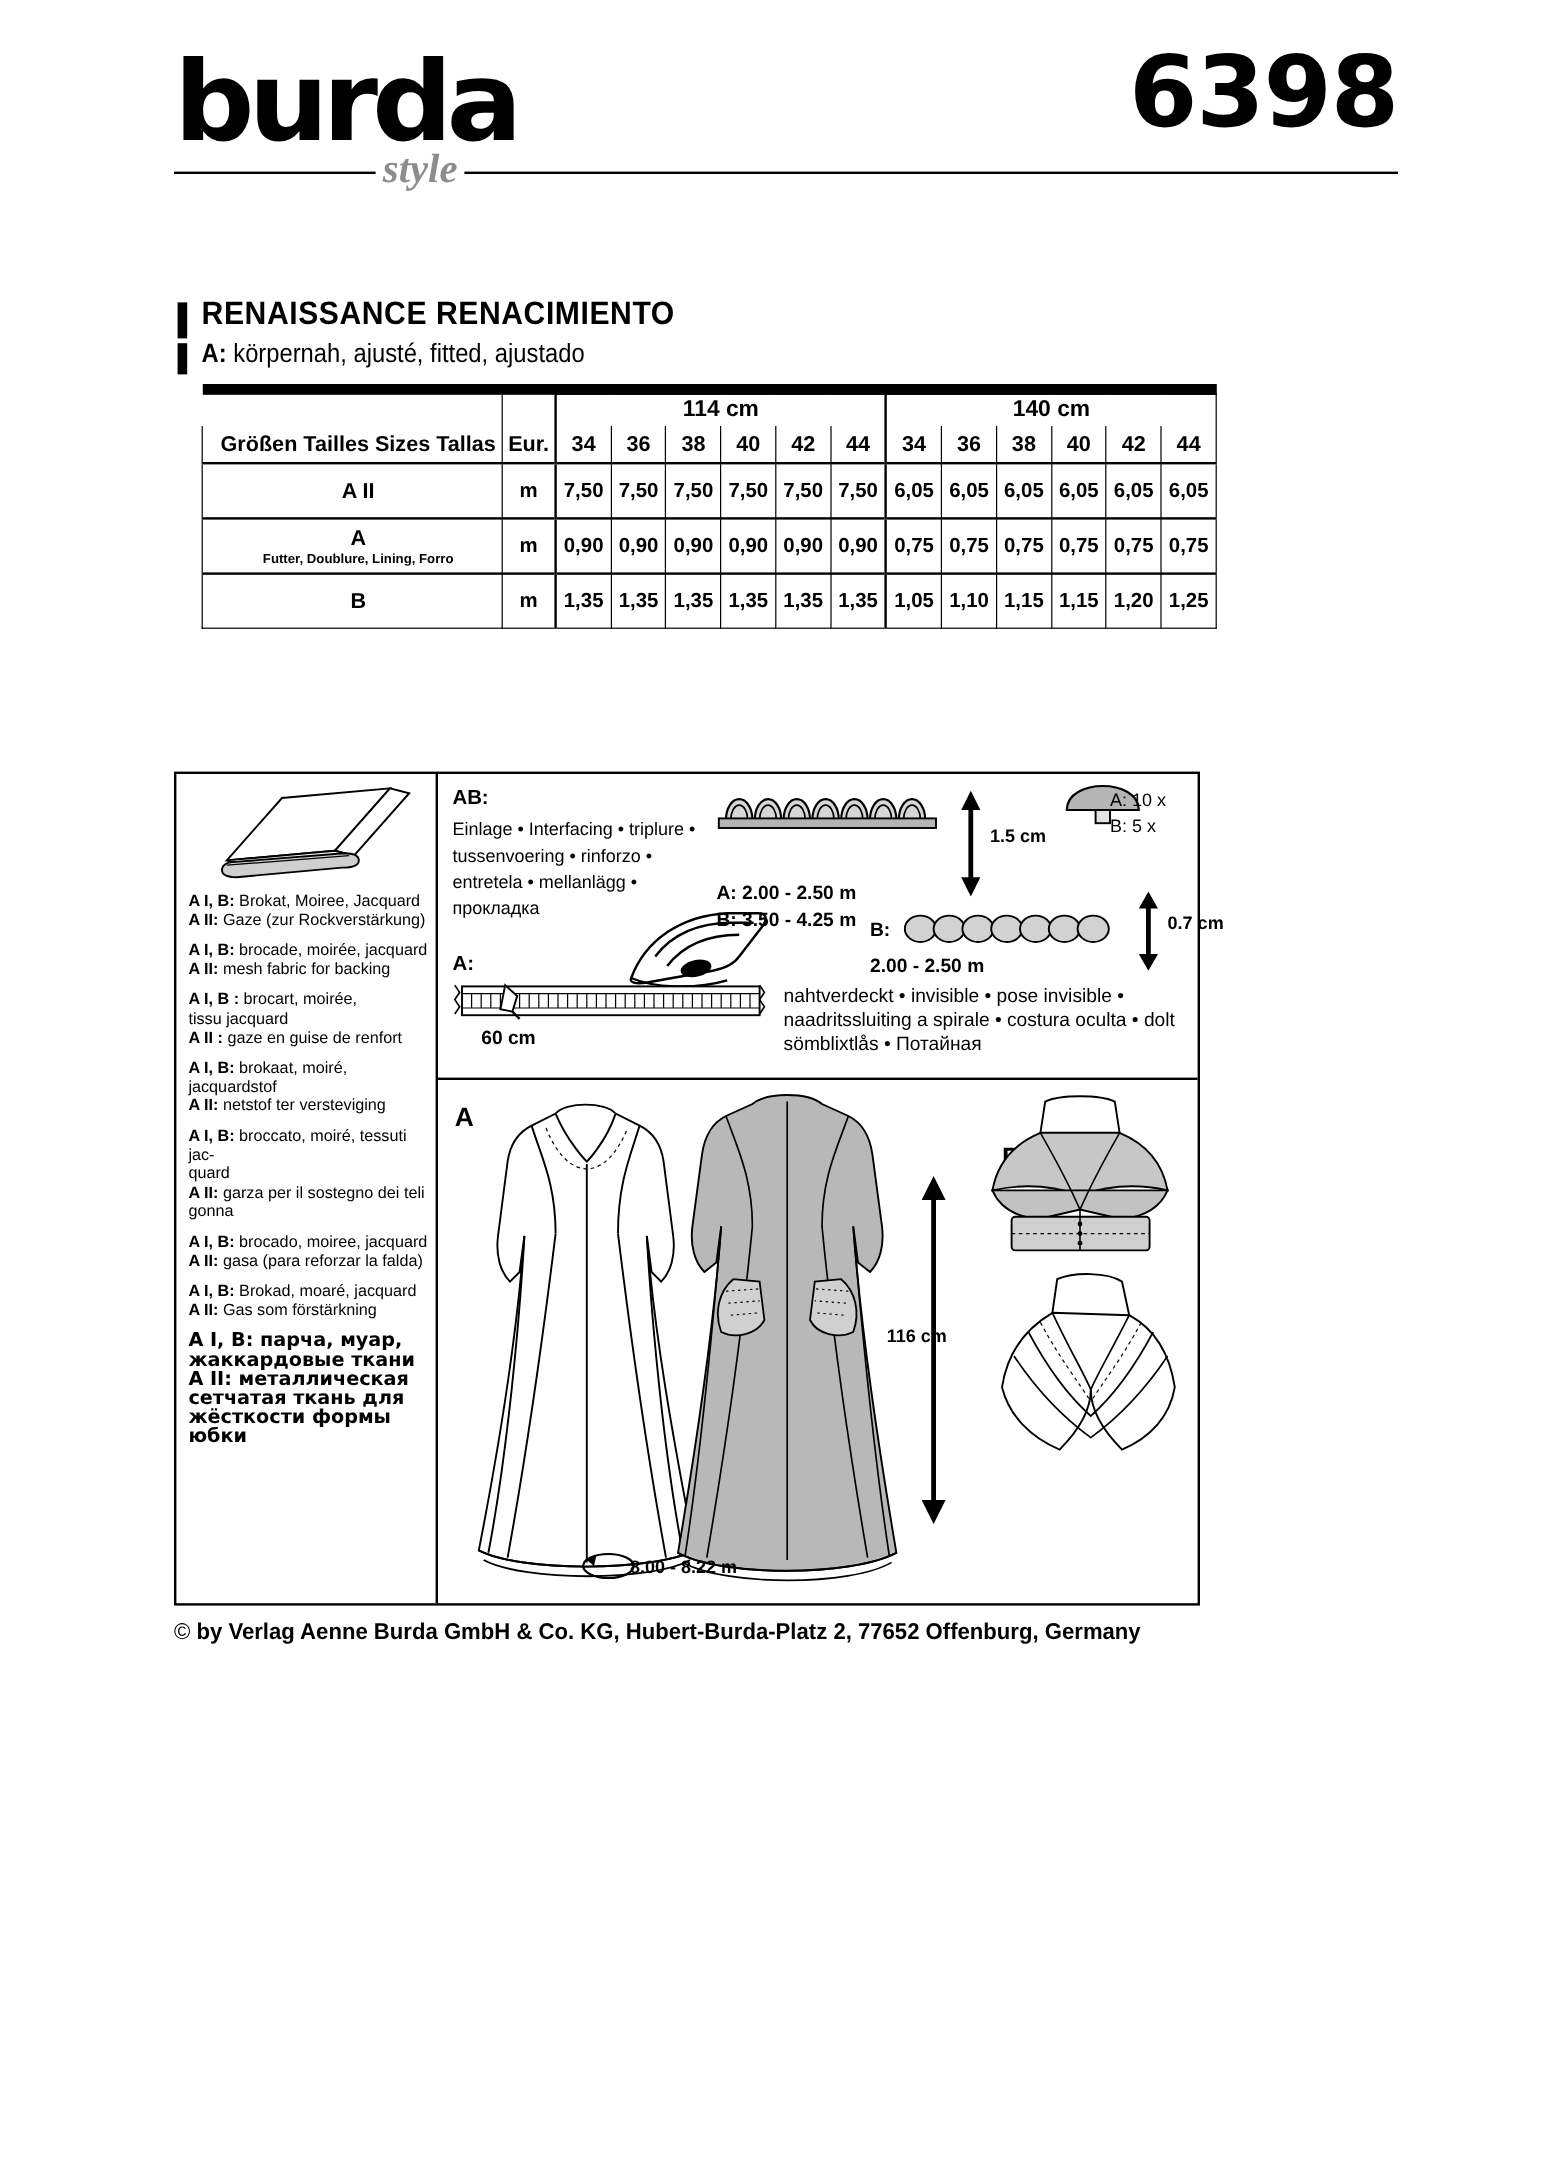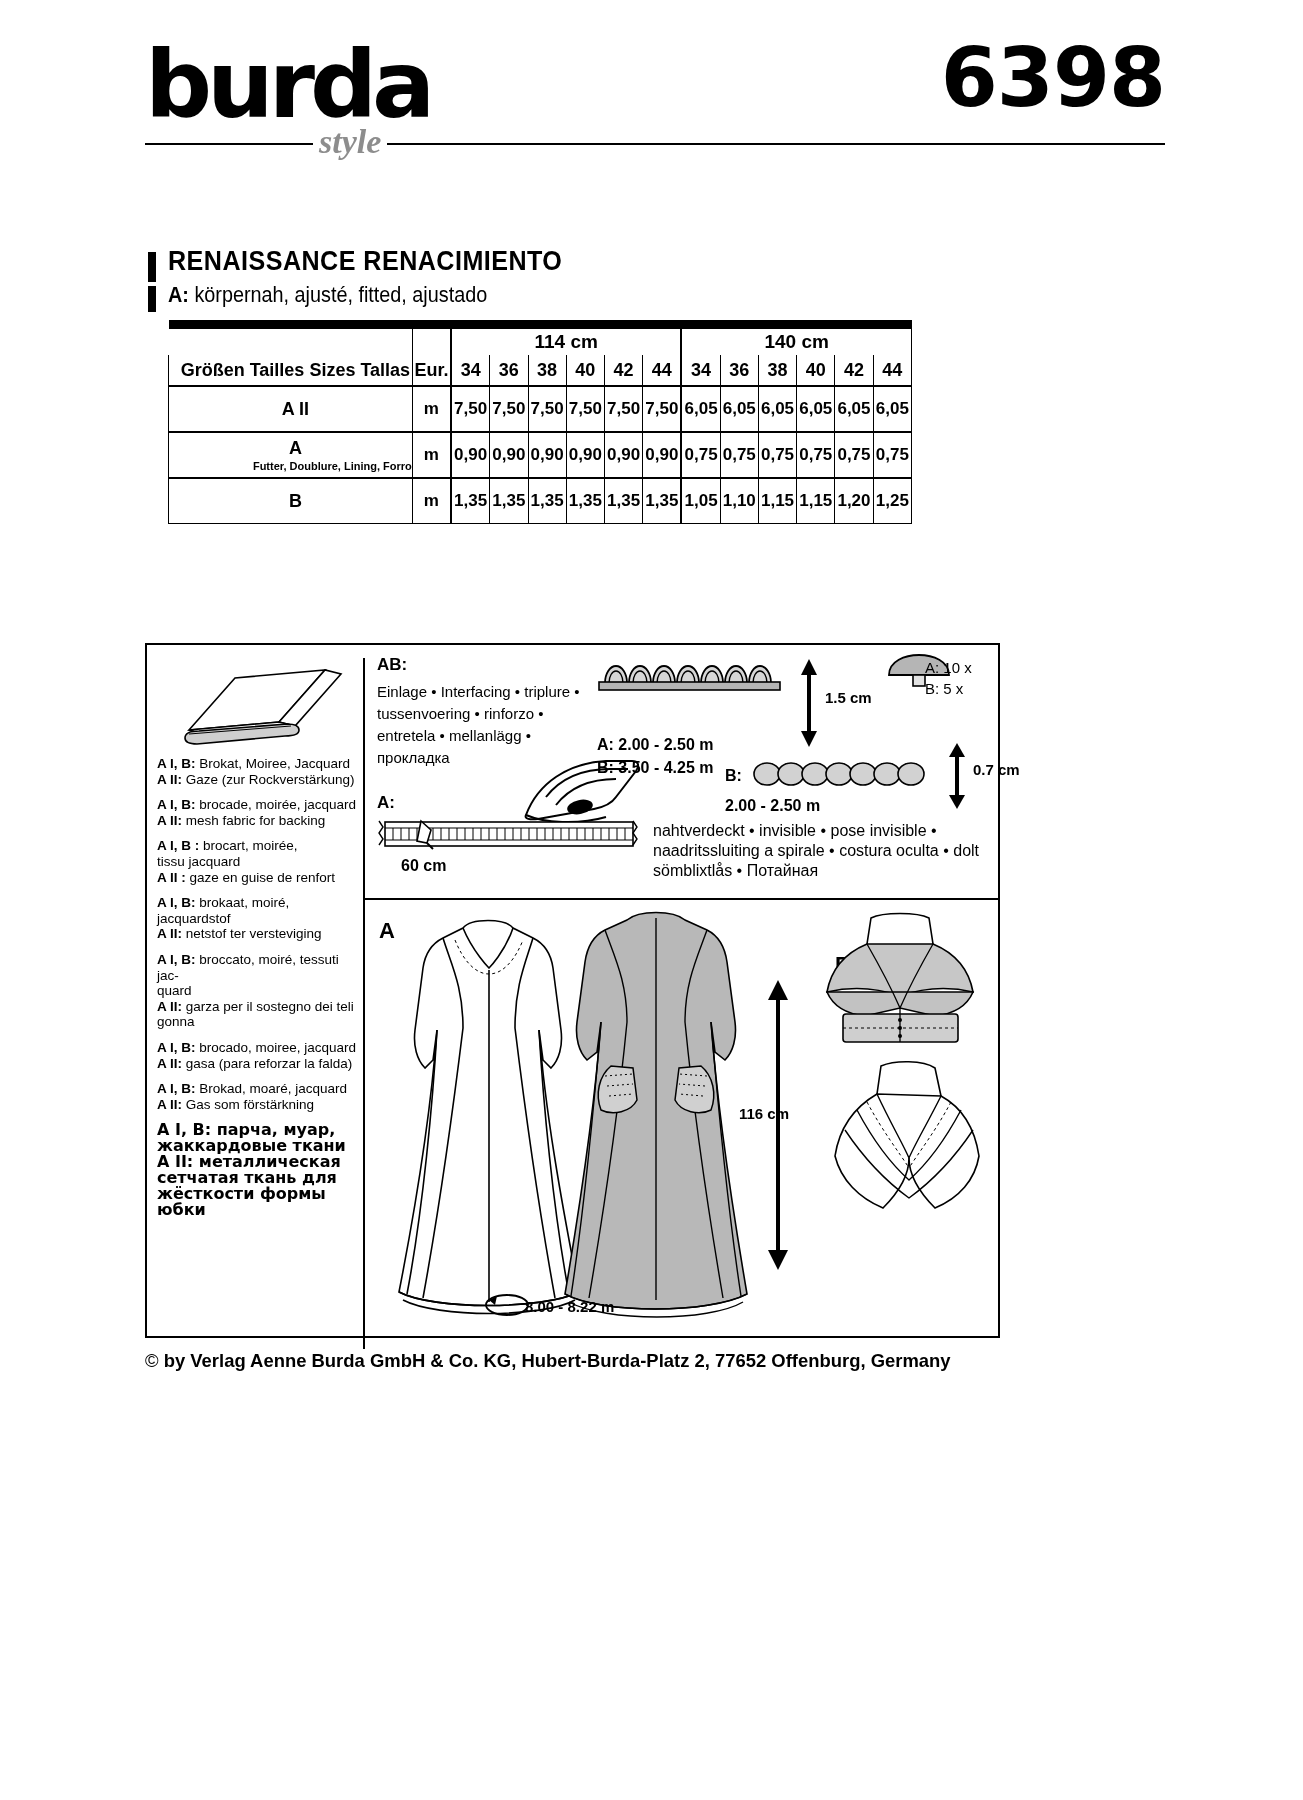--- a/index.html
+++ b/index.html
@@ -54,21 +54,21 @@
   .title-sub-bar{position:absolute;left:0;top:40px;width:8px;height:26px;background:#000;}
   .title-sub{
     position:absolute;left:20px;top:36px;
     font-size:22px;
     transform:scaleX(0.9);transform-origin:left top;white-space:nowrap;
   }
   .title-sub b{font-weight:bold;}
 
   
   .tbl{
-    position:absolute;left:168px;top:320px;width:744px;
+    position:absolute;left:168px;top:320px;width:846px;
     border-collapse:collapse;
     font-size:17px;
     transform:scaleX(1);
   }
   .tbl td,.tbl th{
     border:1px solid #000;
     padding:0;
     text-align:center;
     vertical-align:middle;
     font-weight:bold;
@@ -76,36 +76,36 @@
   }
   .tbl .topstrip td{height:8px;background:#000;border:0;padding:0;}
   .tbl tr.hdr1 td{height:26px;font-size:19px;border-bottom:none;}
   .tbl tr.hdr2 td{height:30px;font-size:18px;border-top:none;}
   .cell-blank{border-left:none !important;border-top:none !important;}
   .label-cell{
     text-align:left;padding-left:10px !important;
     font-size:18px;white-space:nowrap;
   }
   .label-cell .sub{
-    display:block;font-size:11px;font-weight:bold;letter-spacing:0px;margin-top:1px;text-align:right;
+    display:block;font-size:11px;font-weight:bold;letter-spacing:0px;margin-top:1px;
   }
   .row-data td{height:44px;}
   .thickline{border-bottom:2px solid #000 !important;}
   .vsep{border-left:2px solid #000 !important;}
   .numcell{font-size:17px;}
   .grp-hdr{font-size:19px;}
 
   
   .panel{
     position:absolute;left:145px;top:643px;width:855px;height:695px;
     border:2px solid #000;box-sizing:border-box;
   }
   .col-left{
     position:absolute;left:0;top:0;width:218px;height:691px;
-    border-right:2px solid #000;box-sizing:border-box;margin-top:13px;
+    border-right:2px solid #000;box-sizing:border-box;
   }
   .col-right{
     position:absolute;left:218px;top:0;width:673px;height:691px;box-sizing:border-box;
   }
   .notions-box{
     position:absolute;left:0;top:0;width:633px;height:255px;
     border-bottom:2px solid #000;box-sizing:border-box;
   }
   .garment-box{
     position:absolute;left:0;top:255px;width:633px;height:436px;box-sizing:border-box;

